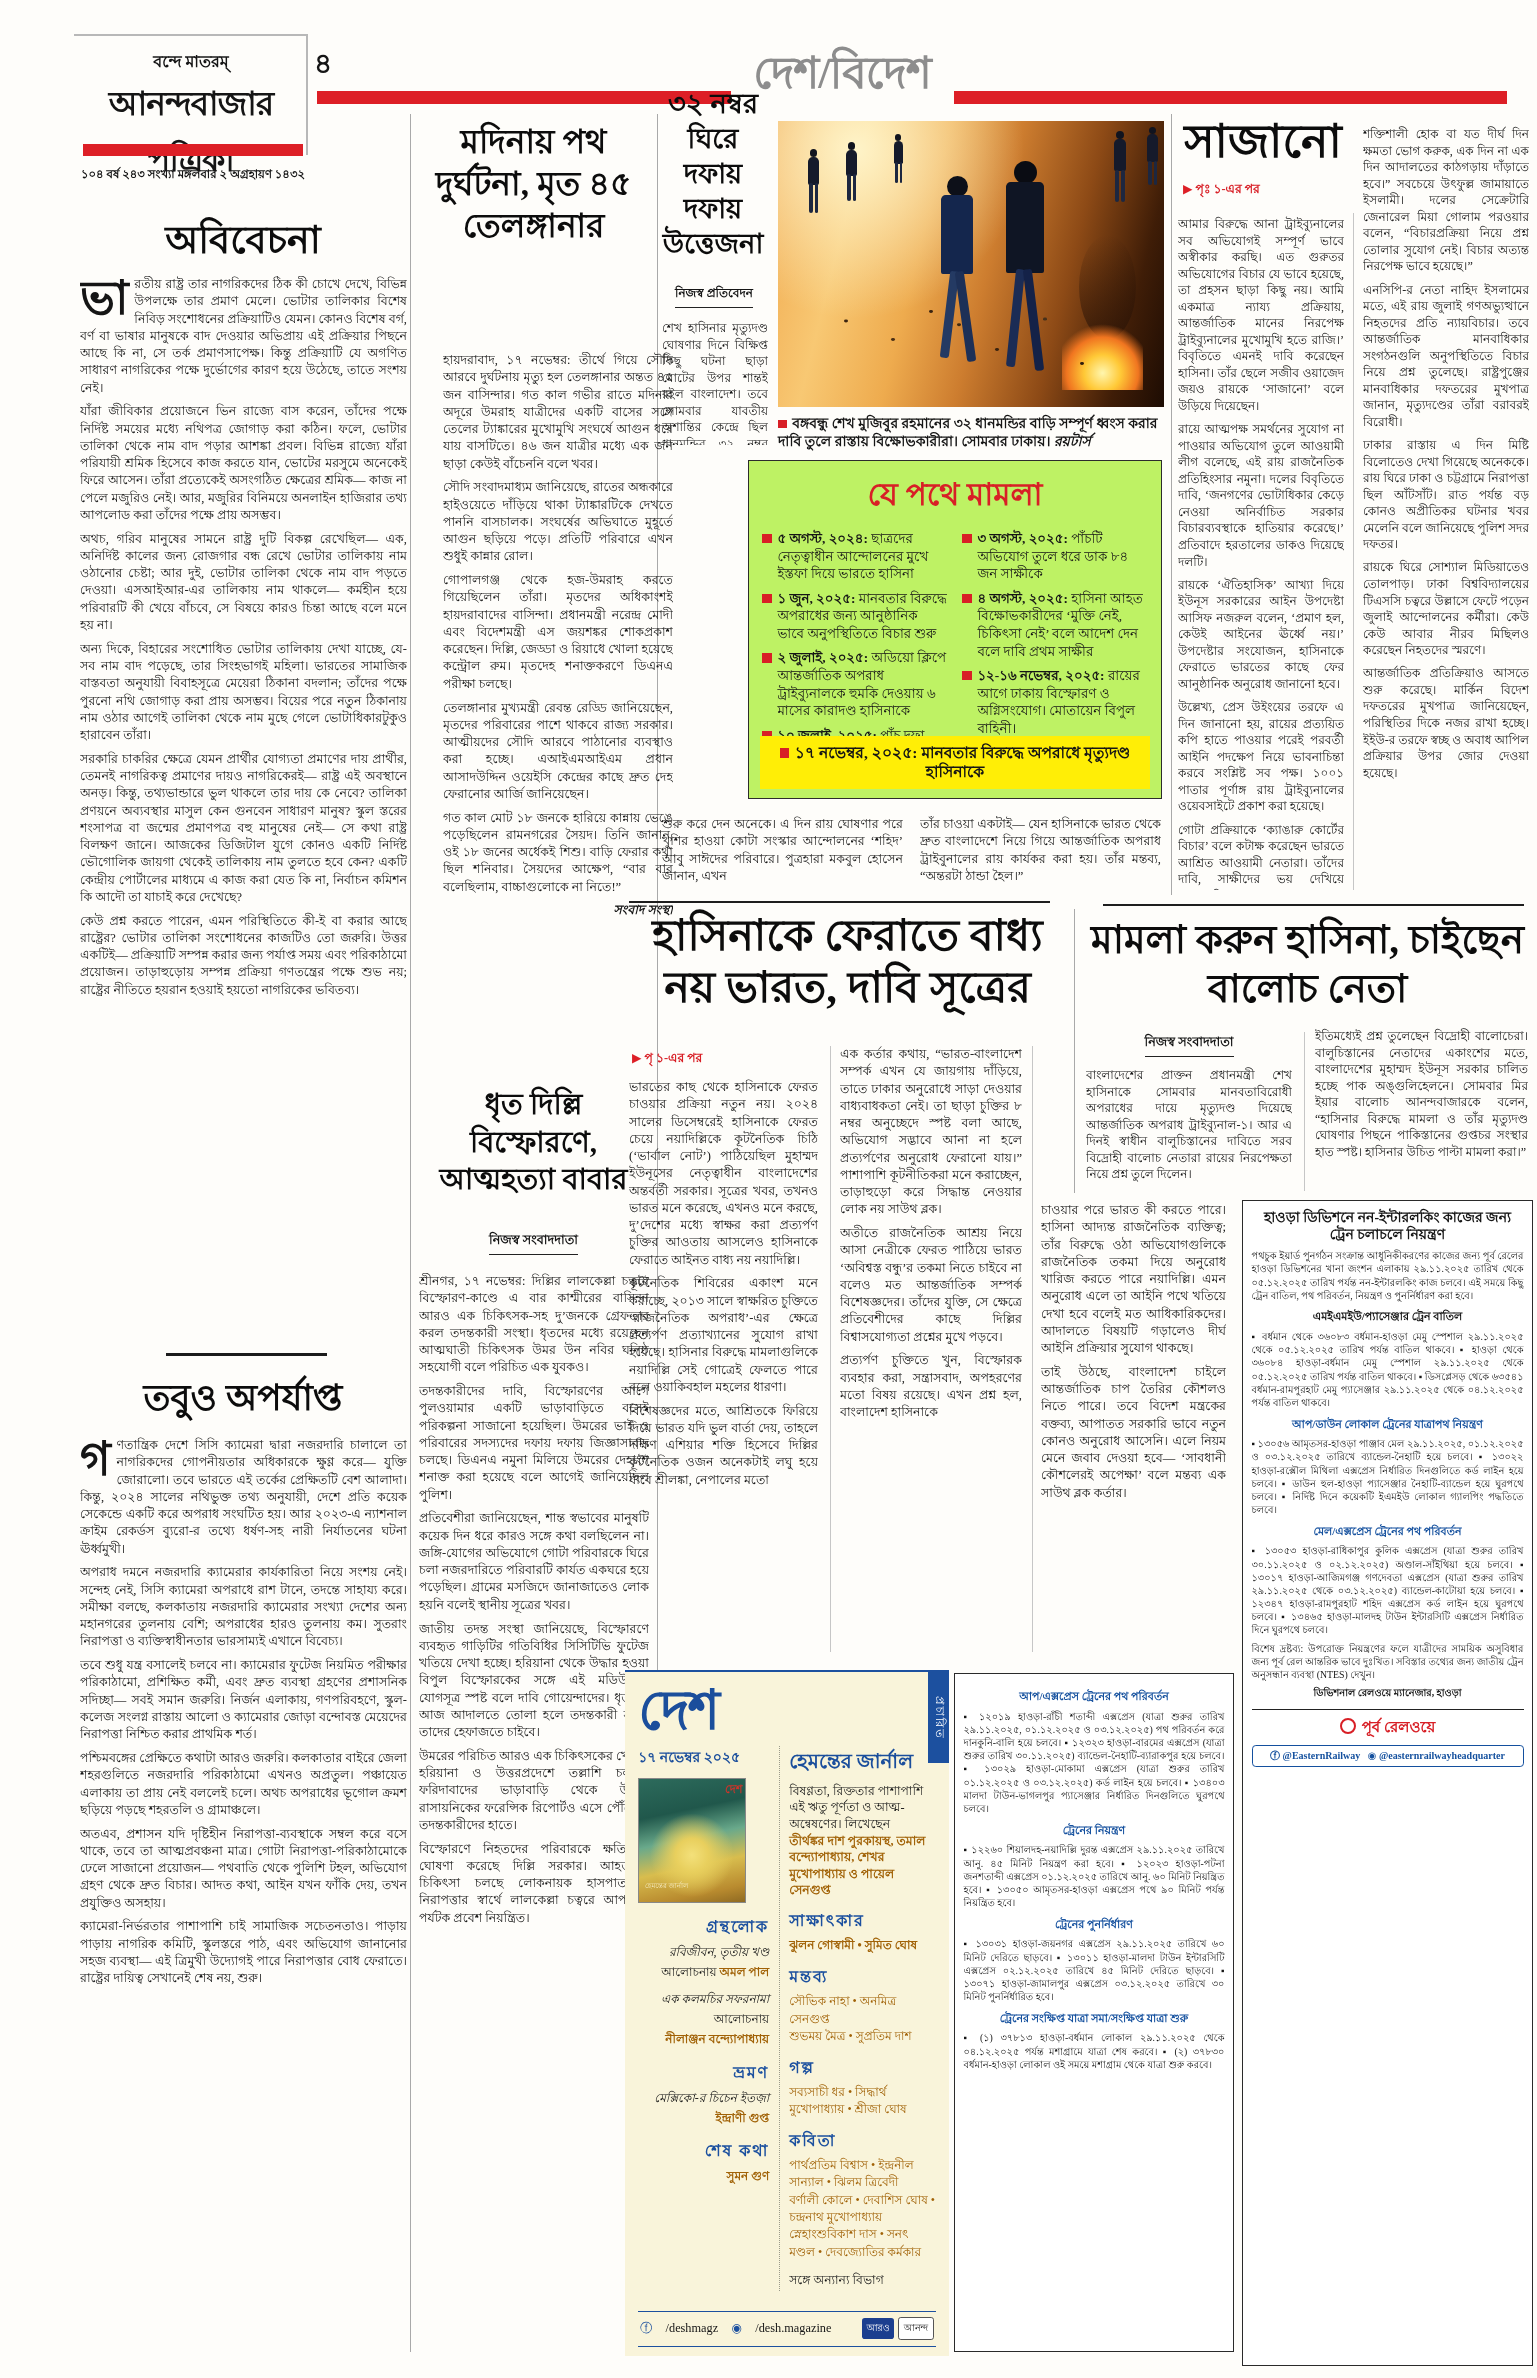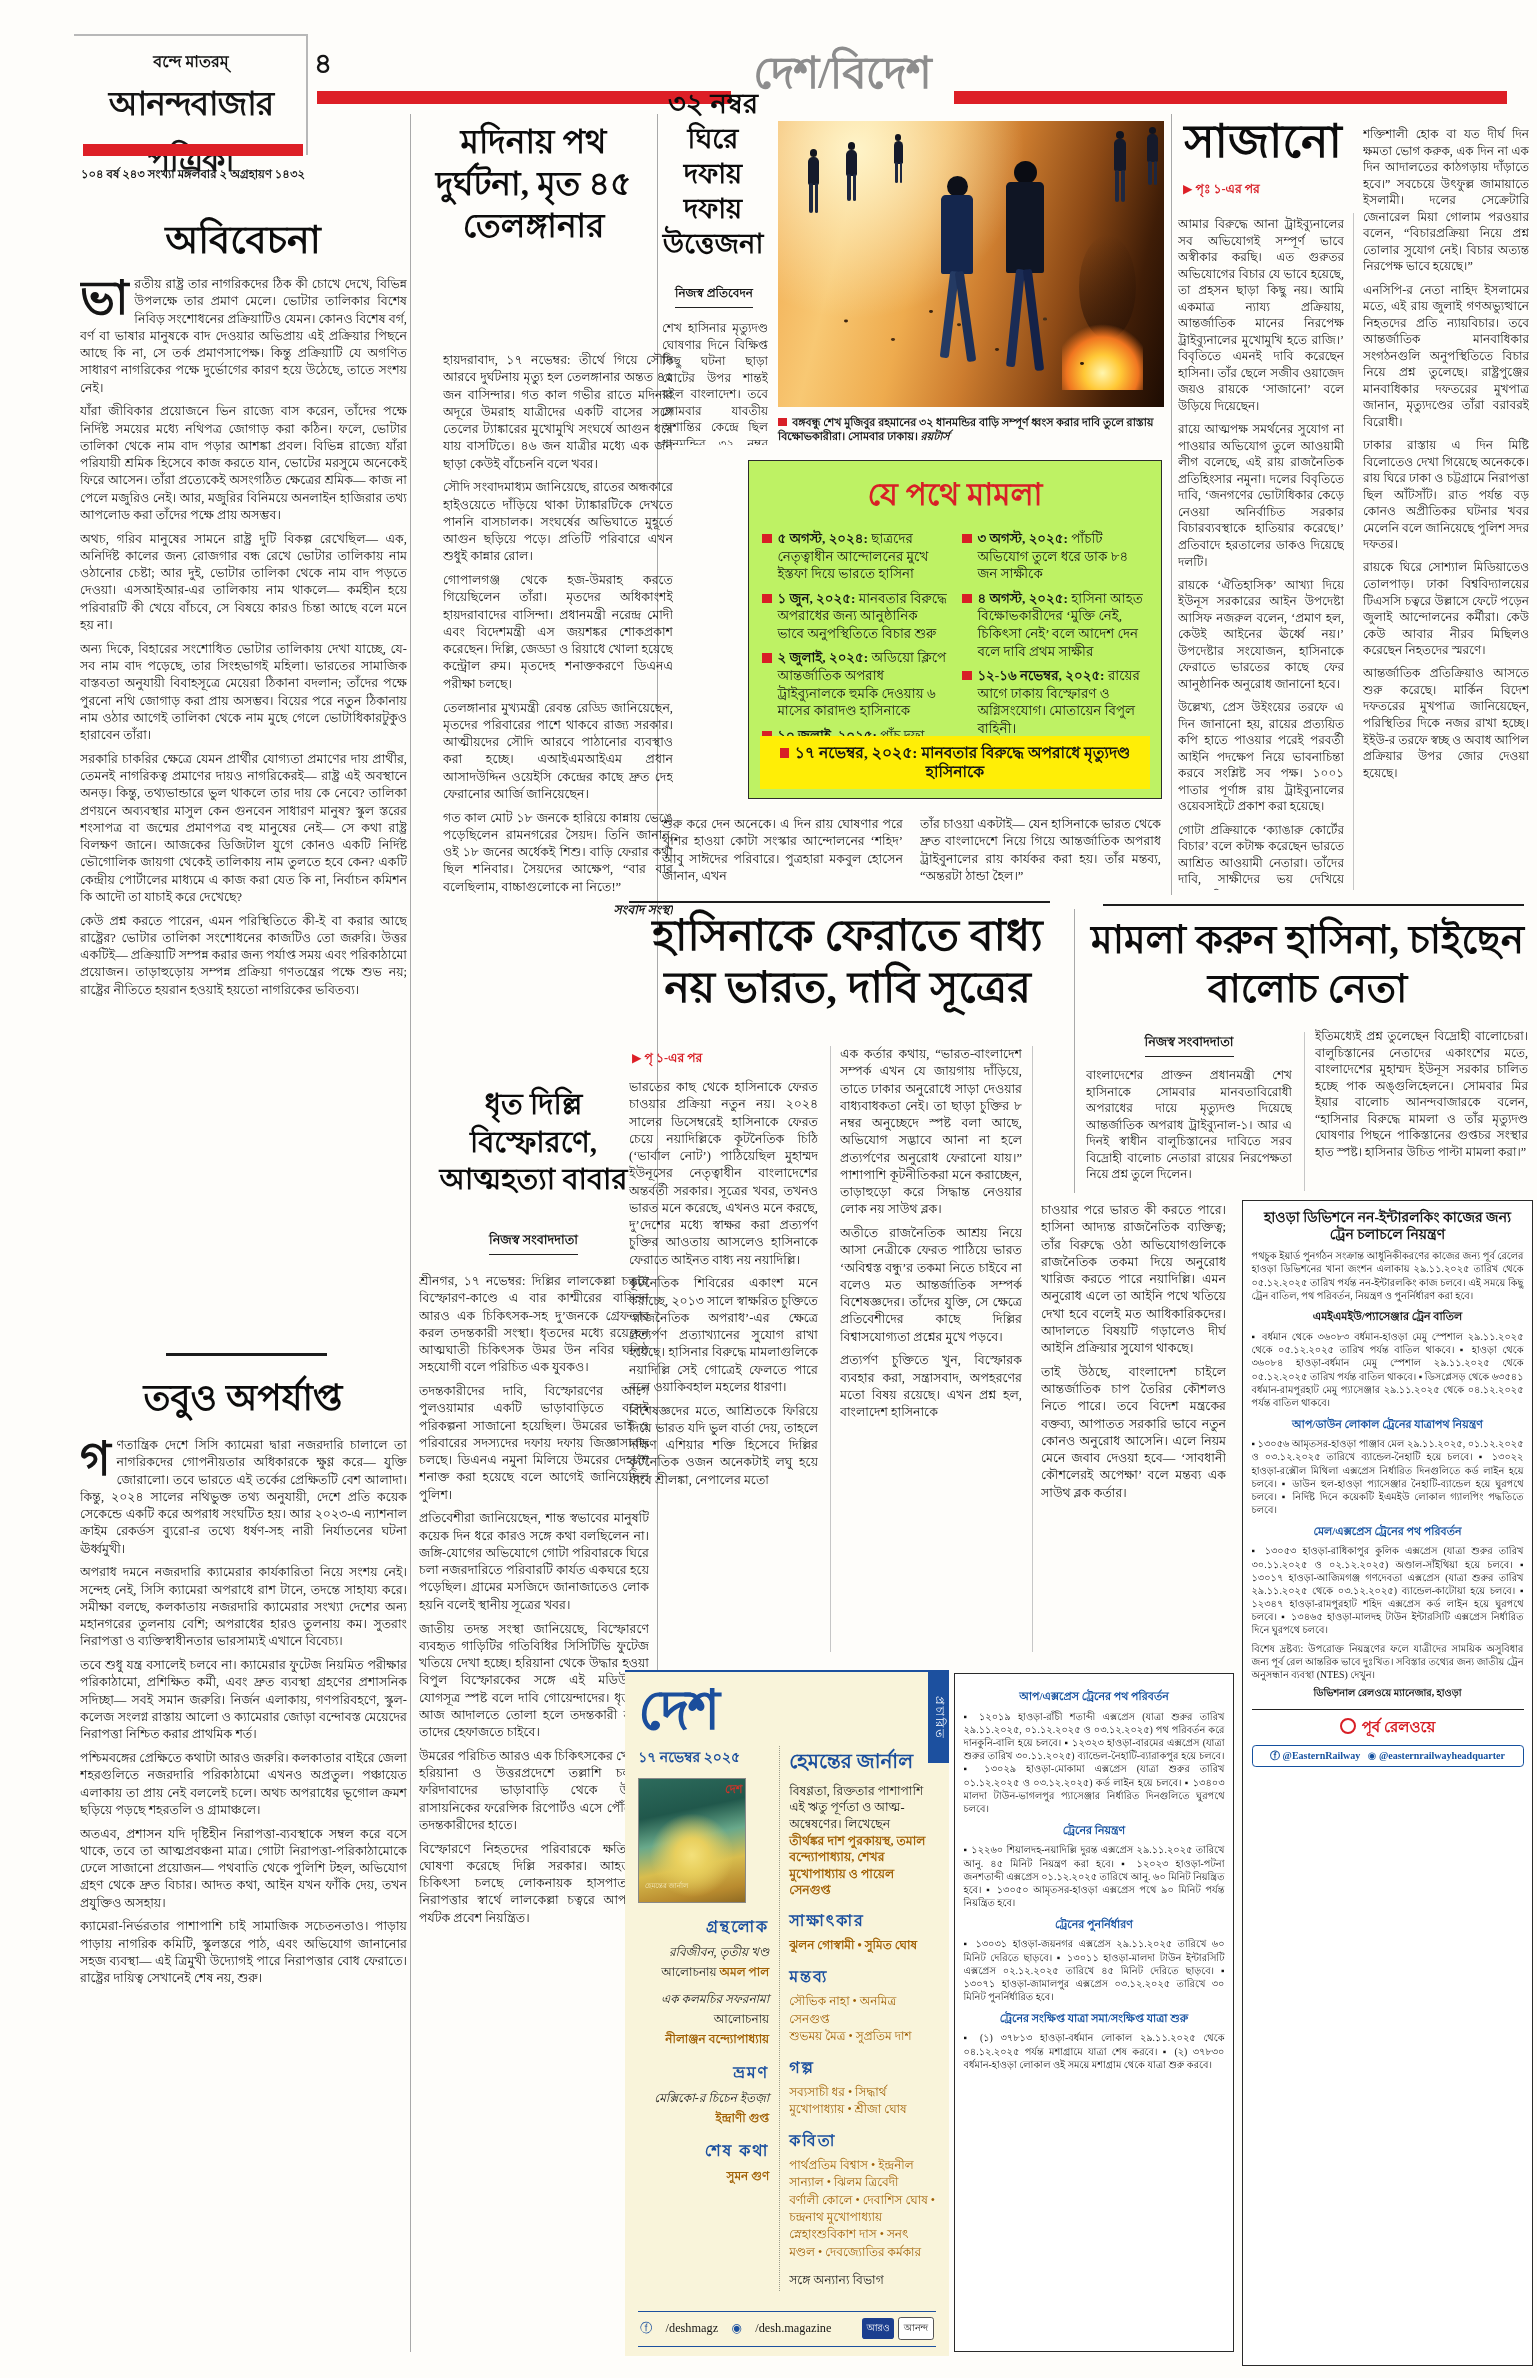--- a/index.html
+++ b/index.html
@@ -185,21 +185,21 @@
       <div class="fl" style="left:3.8px;top:39px;height:32px;width:3.8px;"></div>
         <div class="fl" style="left:10.4px;top:39px;height:32px;width:3.8px;"></div>
     </div>
     <div class="fig" style="left:367px;top:5.7px;width:15px;height:62px;">
       <div class="fh" style="left:3.8px;top:0;width:7.6px;height:7.6px;"></div>
         <div class="fb" style="left:1.9px;top:7.6px;width:11.4px;height:28px;"></div>
       <div class="fl" style="left:2.8px;top:34px;height:24.6px;width:3.8px;"></div>
         <div class="fl" style="left:8.5px;top:34px;height:24.6px;width:3.8px;"></div>
     </div>
   </div>
-  <div class="abs" style="left:778px;top:415px;width:386px;font-size:11px;line-height:1.3;font-weight:bold;">
+  <div class="abs" style="left:778px;top:415px;width:386px;font-size:14px;line-height:1.3;font-weight:bold;">
     <span class="sq" style="width:8.5px;height:8.5px;margin-top:0;"></span><span>বঙ্গবন্ধু শেখ মুজিবুর রহমানের ৩২ ধানমন্ডির বাড়ি সম্পূর্ণ ধ্বংস করার দাবি তুলে রাস্তায় বিক্ষোভকারীরা। সোমবার ঢাকায়।</span>
     <span style="font-style:italic;font-weight:bold;">রয়টার্স</span>
   </div>
 
   <div class="abs tlbox">
     <div class="tltitle">যে পথে মামলা</div>
     <div style="display:flex;gap:15px;">
       <div style="width:185px;">
         <div class="tl-item">
             <span class="sq"></span>

